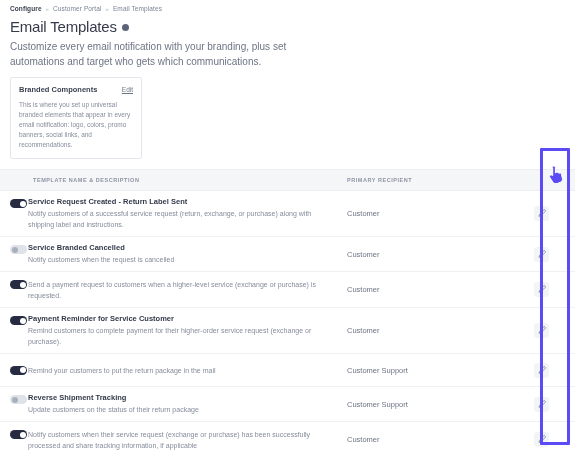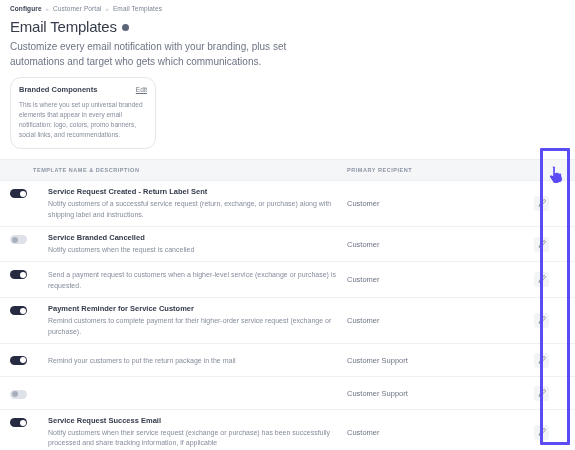--- a/index.html
+++ b/index.html
@@ -69,23 +69,23 @@
     line-height: 1.45;
     color: #6d7484;
     max-width: 310px;
   }
 
   
   .card-wrap {
     padding: 8px 10px 0 10px;
   }
   .branded-card {
-    width: 146px;
+    width: 132px;
     border: 1px solid #e3e6ec;
-    border-radius: 11px;
+    border-radius: 2px;
     background: #ffffff;
     padding: 7px 8px 8px 8px;
   }
   .branded-head {
     display: flex;
     justify-content: space-between;
     align-items: baseline;
   }
   .branded-title {
     font-size: 7.5px;
@@ -134,21 +134,21 @@
     align-items: center;
     min-height: 33px;
     border-bottom: 1px solid #eef0f3;
     background: #ffffff;
   }
   .row-name {
     flex: 0 0 347px;
     display: flex;
     align-items: flex-start;
     padding: 6px 8px 6px 10px;
-    gap: 21px;
+    gap: 1px;
   }
   .row-recip {
     flex: 0 0 160px;
     font-size: 7.5px;
     color: #6d7484;
     align-self: center;
   }
   .row-edit {
     flex: 1 1 auto;
     display: flex;
@@ -355,37 +355,40 @@
               <path d="M11.8 1.4a1.4 1.4 0 0 1 2 0l.8.8a1.4 1.4 0 0 1 0 2l-7.9 7.9-3.1.9.9-3.1 7.3-8.5z" fill="none" stroke="#6d7484" stroke-width="1.3" stroke-linejoin="round"></path>
             </svg>
           </div>
         </div>
       </div>
       <div class="row">
         <div class="row-name">
           <div class="toggle off">
             <span class="knob"></span>
           </div>
+          <div>
+            <div class="tpl-title">Reverse Shipment Tracking</div>
+            <div class="tpl-desc">Update customers on the status of their return package</div>
+          </div>
         </div>
         <div class="row-recip">Customer Support</div>
         <div class="row-edit">
           <div class="edit-btn">
             <svg width="9" height="9" viewBox="0 0 16 16">
               <path d="M11.8 1.4a1.4 1.4 0 0 1 2 0l.8.8a1.4 1.4 0 0 1 0 2l-7.9 7.9-3.1.9.9-3.1 7.3-8.5z" fill="none" stroke="#6d7484" stroke-width="1.3" stroke-linejoin="round"></path>
             </svg>
           </div>
         </div>
       </div>
       <div class="row">
         <div class="row-name">
           <div class="toggle on">
             <span class="knob"></span>
           </div>
           <div>
-            <div class="tpl-title">Service Request Success Email</div>
             <div class="tpl-desc">Notify customers when their service request (exchange or purchase) has been successfully processed and share tracking information, if applicable</div>
           </div>
         </div>
         <div class="row-recip">Customer</div>
         <div class="row-edit">
           <div class="edit-btn">
             <svg width="9" height="9" viewBox="0 0 16 16">
               <path d="M11.8 1.4a1.4 1.4 0 0 1 2 0l.8.8a1.4 1.4 0 0 1 0 2l-7.9 7.9-3.1.9.9-3.1 7.3-8.5z" fill="none" stroke="#6d7484" stroke-width="1.3" stroke-linejoin="round"></path>
             </svg>
           </div>

